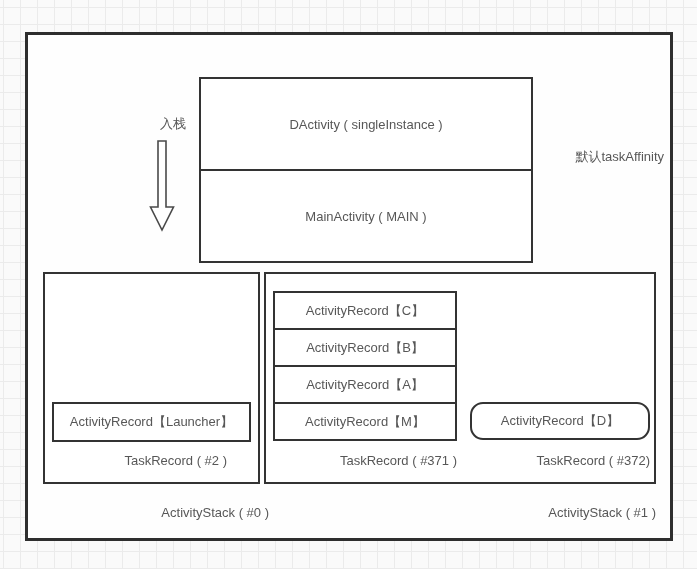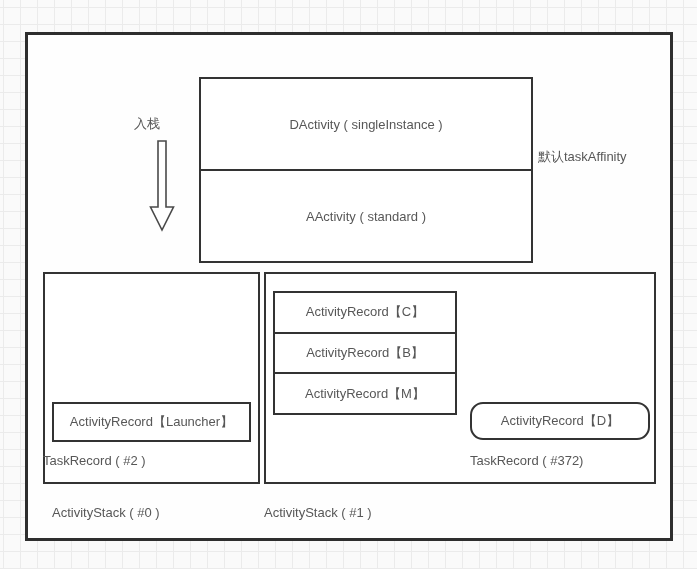--- a/index.html
+++ b/index.html
@@ -44,42 +44,42 @@
     display: flex;
     align-items: center;
     justify-content: center;
     border-bottom: 2px solid #333333;
     background: #ffffff;
     white-space: nowrap;
   }
   .stackbox .cell:last-child { border-bottom: none; }
 
   .launch-stack { left: 199px; top: 77px; width: 334px; height: 186px; }
-  .record-stack { left: 273px; top: 291px; width: 184px; height: 124px; }
+  .record-stack { left: 273px; top: 291px; width: 184px; height: 150px; }
 
   .single-box {
     border: 2px solid #333333;
     background: #ffffff;
     display: flex;
     align-items: center;
     justify-content: center;
     white-space: nowrap;
   }
   .launcher-box { left: 52px;  top: 402px; width: 199px; height: 40px; }
   .d-box       { left: 470px; top: 402px; width: 180px; height: 38px; border-radius: 13px; }
 
   .container-box {
     border: 2px solid #333333;
     background: #ffffff;
   }
   .left-container  { left: 43px;  top: 272px; width: 217px; height: 212px; }
   .right-container { left: 264px; top: 272px; width: 392px; height: 212px; }
 
   .text-label {
-    text-align: left;
+    text-align: right;
     white-space: nowrap;
     line-height: 18px;
   }
   .push-label     { left: 134px; top: 115px; width: 52px;  }
   .affinity-label { left: 538px; top: 148px; width: 126px; }
   .task2-label    { left: 43px;  top: 452px; width: 184px; }
   .task371-label  { left: 273px; top: 452px; width: 184px; }
   .task372-label  { left: 470px; top: 452px; width: 180px; }
   .stack0-label   { left: 52px;  top: 504px; width: 217px; }
   .stack1-label   { left: 264px; top: 504px; width: 392px; }
@@ -97,39 +97,41 @@
   <div class="abs text-label push-label">入栈</div>
 
   <div class="abs arrow-wrap">
     <svg width="28" height="92" viewBox="0 0 28 92">
       <polygon points="9,1 17,1 17,67 24.5,67 13,90 1.5,67 9,67" fill="#ffffff" stroke="#4a4a4a" stroke-width="1.6" stroke-linejoin="miter"></polygon>
     </svg>
   </div>
 
   <div class="abs stackbox launch-stack">
     <div class="cell">DActivity ( singleInstance )</div>
-    <div class="cell">AActivity ( standard )</div>
+    <div class="cell">MainActivity ( MAIN )</div>
   </div>
 
   <div class="abs text-label affinity-label">默认taskAffinity</div>
 
   <div class="abs container-box left-container"></div>
 
   <div class="abs single-box launcher-box">ActivityRecord【Launcher】</div>
 
   <div class="abs text-label task2-label">TaskRecord ( #2 )</div>
 
   <div class="abs container-box right-container"></div>
 
   <div class="abs stackbox record-stack">
     <div class="cell">ActivityRecord【C】</div>
     <div class="cell">ActivityRecord【B】</div>
+    <div class="cell">ActivityRecord【A】</div>
     <div class="cell">ActivityRecord【M】</div>
   </div>
 
+  <div class="abs text-label task371-label">TaskRecord ( #371 )</div>
 
   <div class="abs single-box d-box">ActivityRecord【D】</div>
 
   <div class="abs text-label task372-label">TaskRecord ( #372)</div>
 
   <div class="abs text-label stack0-label">ActivityStack ( #0 )</div>
 
   <div class="abs text-label stack1-label">ActivityStack ( #1 )</div>
 
 </div>

